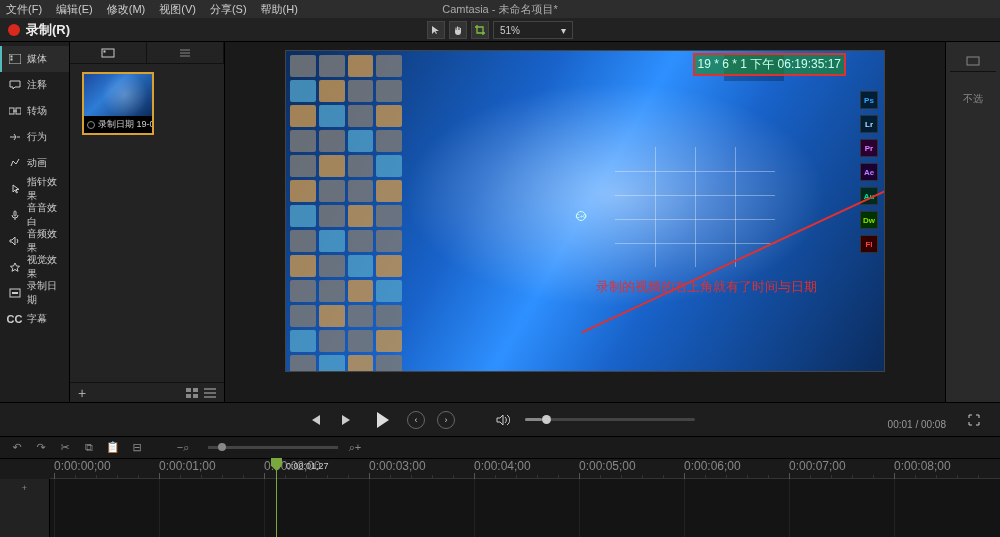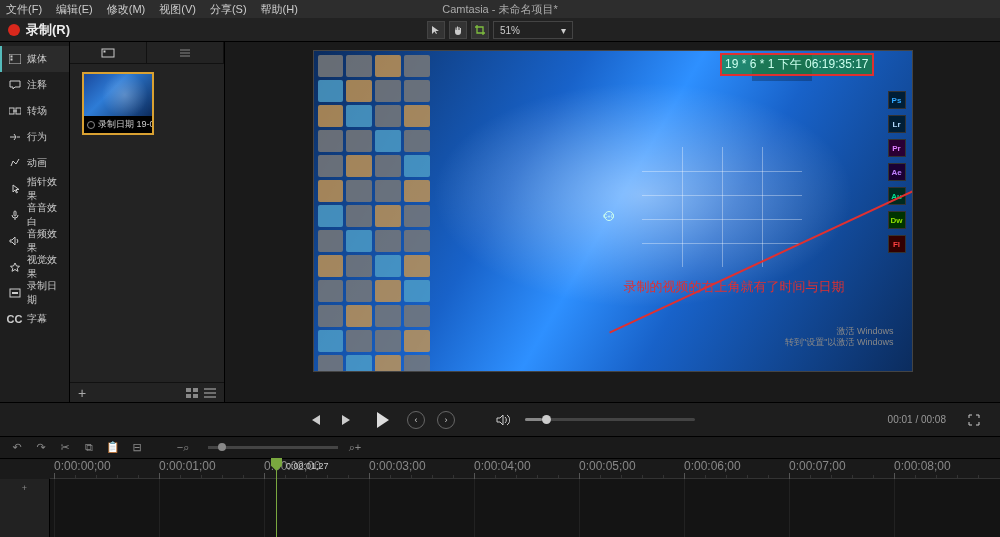--- a/index.html
+++ b/index.html
@@ -70,21 +70,21 @@
 
 
 .playback { height:34px; background:#1e1e1e; display:flex; align-items:center; justify-content:center; gap:12px; border-top:1px solid #000; position:relative; }
 .pb-btn { width:20px; height:20px; display:flex; align-items:center; justify-content:center; color:#ccc; cursor:pointer; }
 .pb-btn.big { width:26px; height:26px; }
 .pb-btn.circ { border:1px solid #666; border-radius:50%; width:18px; height:18px; font-size:9px; }
 .vol-slider { width:170px; height:3px; background:#444; position:relative; border-radius:2px; }
 .vol-slider .fill { position:absolute; left:0; top:0; bottom:0; width:10%; background:#888; border-radius:2px; }
 .vol-slider .knob { position:absolute; left:10%; top:-3px; width:9px; height:9px; background:#ccc; border-radius:50%; }
 .time-display { color:#999; font-size:10px; margin-left:12px; }
-.pb-right { position:absolute; right:16px; display:flex; align-items:center; }
+.pb-right { position:absolute; right:16px; display:flex; align-items:flex-end; }
 
 
 .timeline { height:101px; background:#1a1a1a; border-top:1px solid #000; }
 .tl-tools { height:22px; display:flex; align-items:center; gap:10px; padding:0 10px; border-bottom:1px solid #000; }
 .tl-tools .t { width:14px; height:14px; display:flex; align-items:center; justify-content:center; color:#888; font-size:11px; }
 .tl-tools .zoom { width:130px; height:3px; background:#444; position:relative; margin-left:8px; }
 .tl-tools .zoom .k { position:absolute; left:8%; top:-3px; width:8px; height:8px; background:#888; border-radius:50%; }
 .tl-ruler { height:20px; position:relative; background:#1a1a1a; border-bottom:1px solid #333; margin-left:50px; }
 .tl-ruler .tick { position:absolute; top:0; font-size:12px; color:#888; }
 .tl-ruler .tick::before { content:""; position:absolute; left:0; top:14px; width:1px; height:6px; background:#555; }
@@ -348,27 +348,31 @@
         <div class="ai ae">Ae</div>
         <div class="ai au">Au</div>
         <div class="ai dw">Dw</div>
         <div class="ai fl">Fl</div>
       </div>
       <div class="minitop"></div>
       <div class="timestamp-box">19 * 6 * 1 下午 06:19:35:17</div>
       <div class="arrow-line"></div>
       <div class="circle-left">C+0</div>
       <div class="annot-text">录制的视频的右上角就有了时间与日期</div>
-      <div class="activate">
-        <div>激活 Windows</div>
-        <div>转到"设置"以激活 Windows</div>
-      </div>
-    </div>
-  </div>
-
+    </div>
+  </div>
+
+  <div class="props">
+    <div class="props-tab">
+        <svg width="14" height="10" viewBox="0 0 14 10">
+          <rect x="1" y="1" width="12" height="8" fill="none" stroke="#888"></rect>
+        </svg>
+      </div>
+    <div style="margin-top:20px">不选</div>
+  </div>
 </div>
 
 <div class="playback">
   <div class="pb-btn">
       <svg width="14" height="12" viewBox="0 0 14 12">
         <path d="M2 1 v10 M12 1 L4 6 L12 11 z" fill="#ccc"></path>
       </svg>
     </div>
   <div class="pb-btn">
       <svg width="14" height="12" viewBox="0 0 14 12">

